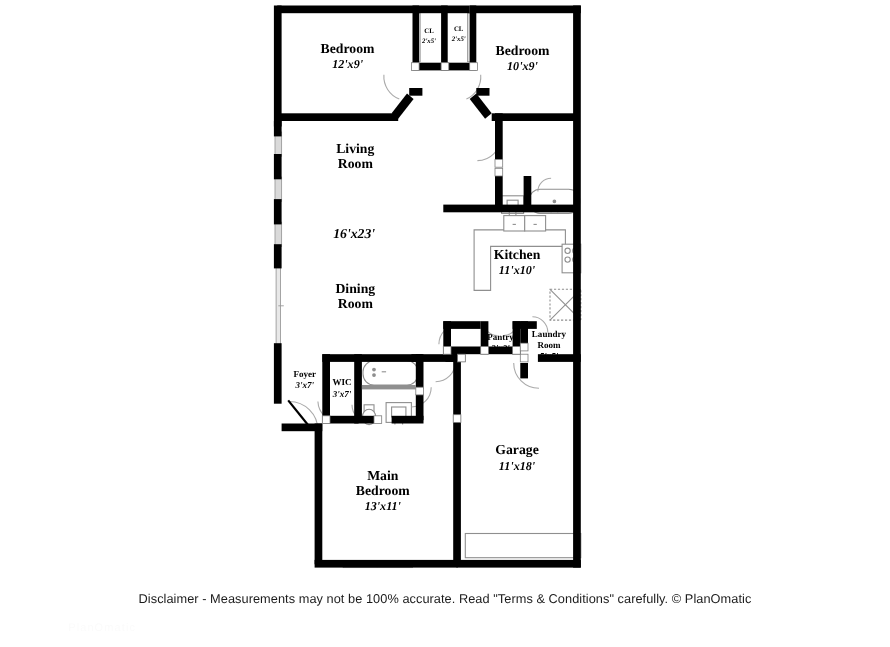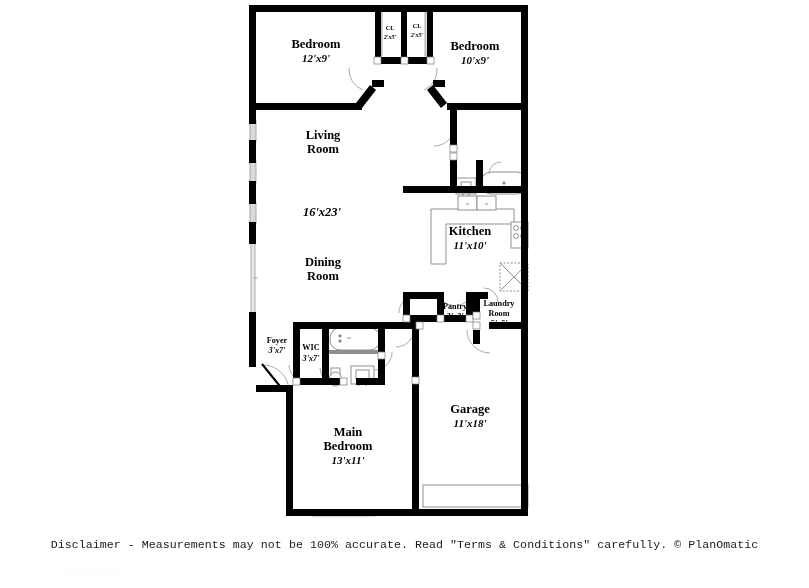--- a/index.html
+++ b/index.html
@@ -37,21 +37,21 @@
   .lbl-md { font-size: 11px; }
   .lbl-sm { font-size: 8.2px; }
   .lbl-xs { font-size: 6.2px; }
   .dim { font-style: italic; }
   #disclaimer-bar {
     position: absolute;
     left: 0;
     top: 538px;
     width: 809px;
     text-align: center;
-    font-family: Liberation Mono, monospace;
+    font-family: Liberation Sans, sans-serif;
     font-size: 11.6px;
     color: #1a1a1a;
     letter-spacing: 0.05px;
   }
   #watermark {
     position: absolute;
     left: 62px;
     top: 566px;
     font-family: "Liberation Sans", sans-serif;
     font-size: 10px;

